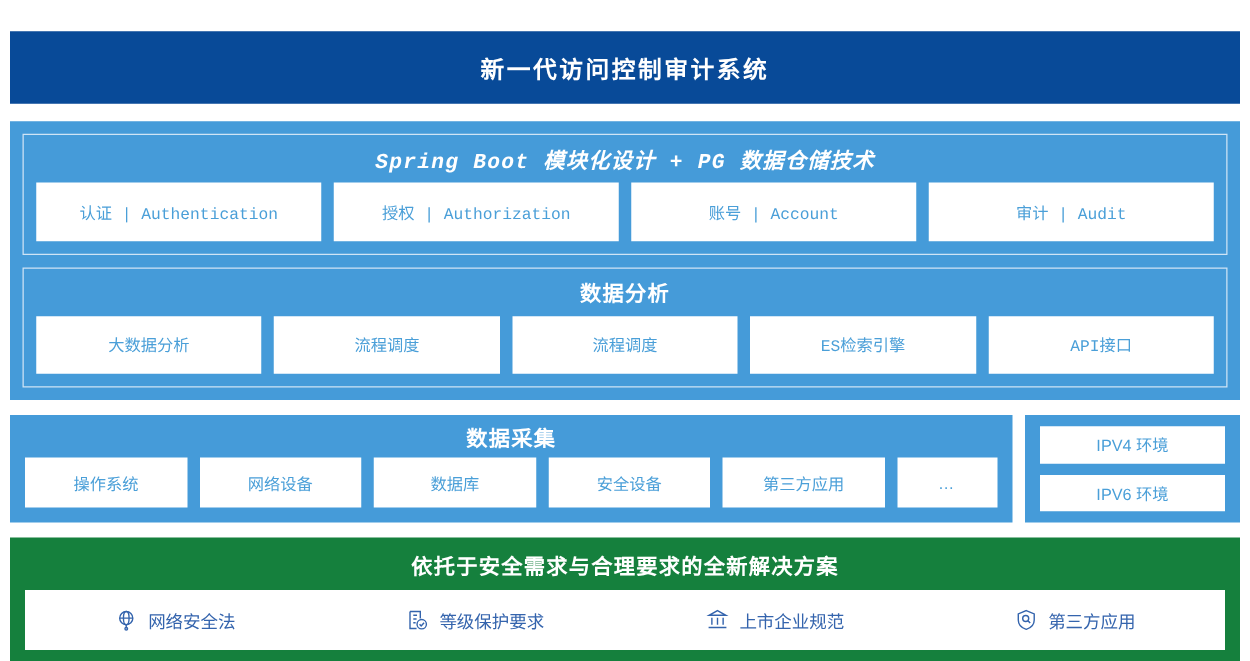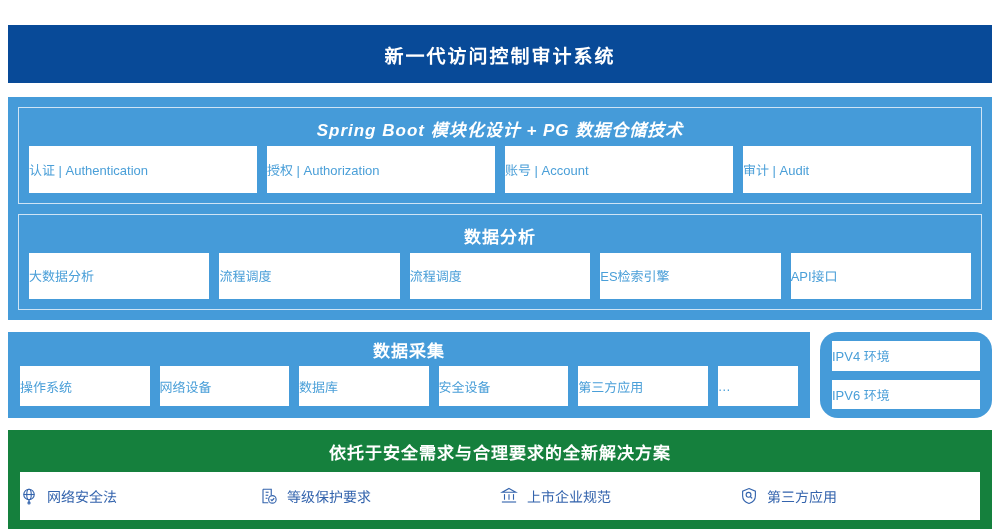--- a/index.html
+++ b/index.html
@@ -67,20 +67,21 @@
     gap: 10px;
   }
 
   .group {
     border: 1px solid #cfe4f5;
     box-sizing: border-box;
     padding: 8px 10px 10px 10px;
     display: flex;
     flex-direction: column;
     flex: 1;
+    font-family: Liberation Mono, monospace;
   }
   .group-title {
     text-align: center;
     color: #ffffff;
     font-weight: bold;
     font-size: 17px;
     line-height: 30px;
     letter-spacing: 1px;
   }
   .group-title.italic {
@@ -91,20 +92,21 @@
     display: flex;
     gap: 10px;
     flex: 1;
     align-items: stretch;
   }
   .card {
     flex: 1;
     background: #ffffff;
     display: flex;
     align-items: center;
+    justify-content: center;
     color: #4a9fd8;
     font-size: 13px;
     min-height: 36px;
     box-sizing: border-box;
   }
 
   
   .collect-panel {
     left: 8px;
     top: 317px;
@@ -137,21 +139,20 @@
 
   .ipv-panel {
     left: 820px;
     top: 317px;
     width: 172px;
     height: 86px;
     padding: 9px 12px;
     display: flex;
     flex-direction: column;
     gap: 9px;
-    border-radius: 18px;
   }
   .ipv-panel .card {
     font-size: 13px;
     min-height: 0;
   }
 
   
   .compliance-panel {
     left: 8px;
     top: 415px;

